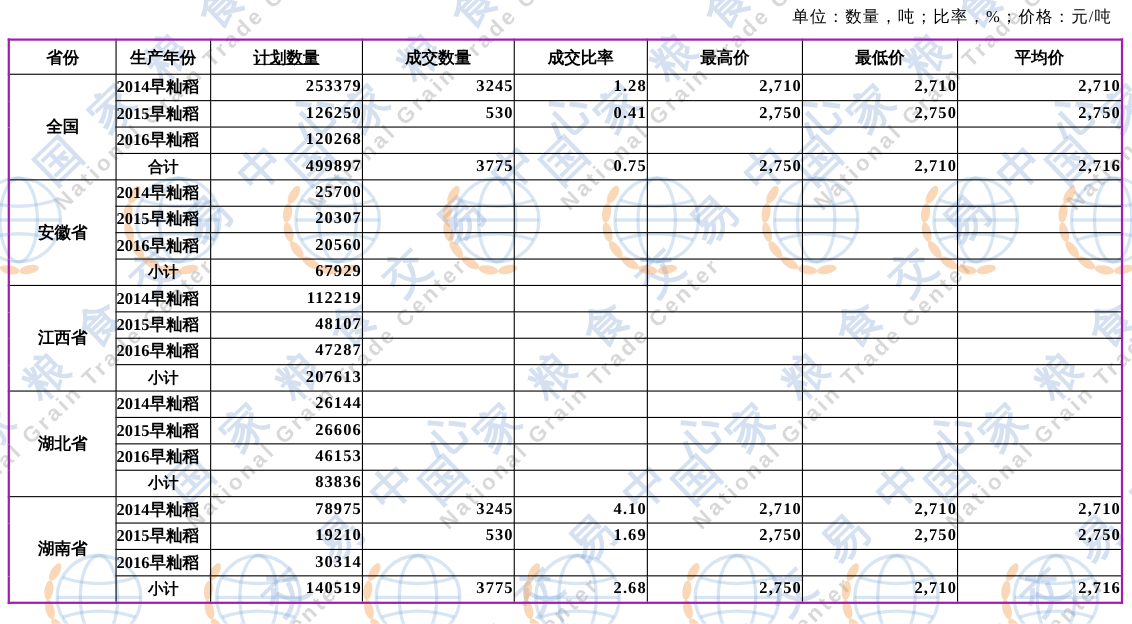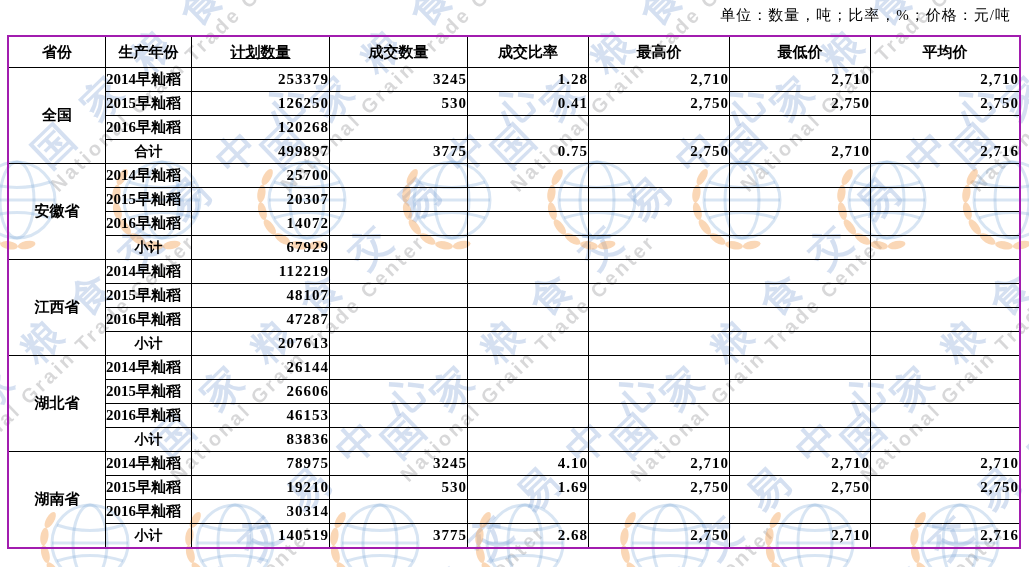--- a/index.html
+++ b/index.html
@@ -406,21 +406,21 @@
           <td class="year">2015早籼稻</td>
           <td class="num">20307</td>
           <td class="num"></td>
           <td class="num"></td>
           <td class="num"></td>
           <td class="num"></td>
           <td class="num"></td>
         </tr>
         <tr>
           <td class="year">2016早籼稻</td>
-          <td class="num">14072</td>
+          <td class="num">20560</td>
           <td class="num"></td>
           <td class="num"></td>
           <td class="num"></td>
           <td class="num"></td>
           <td class="num"></td>
         </tr>
         <tr>
           <td class="year sum">小计</td>
           <td class="num">67929</td>
           <td class="num"></td>

